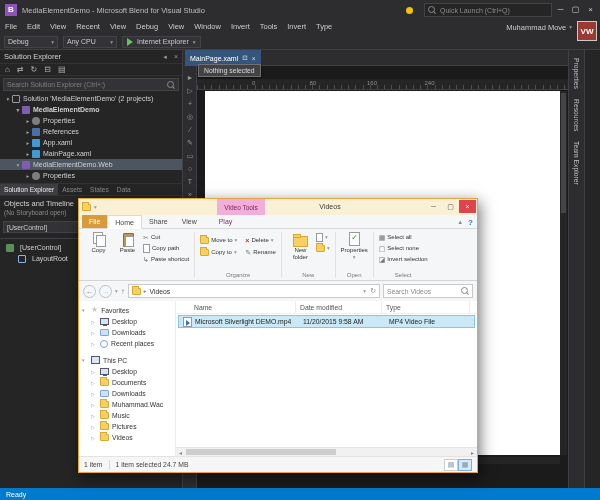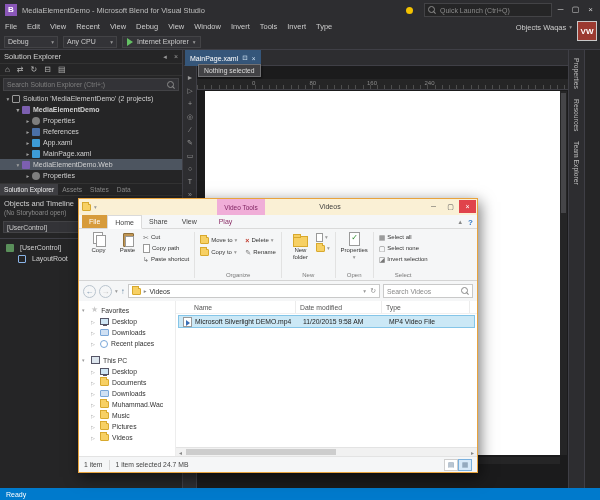--- a/index.html
+++ b/index.html
@@ -189,21 +189,21 @@
         <span class="menu-item">View</span>
         <span class="menu-item">Debug</span>
         <span class="menu-item">View</span>
         <span class="menu-item">Window</span>
         <span class="menu-item">Invert</span>
         <span class="menu-item">Tools</span>
         <span class="menu-item">Invert</span>
         <span class="menu-item">Type</span>
       </div>
     <div class="user-chip">
-      <span>Objects Waqas</span>
+      <span>Muhammad Move</span>
       <span class="dd">▾</span>
     </div>
     <div class="avatar">VW</div>
   </div>
 
   <div class="b-toolbar">
     <div class="tb-dd">
       <span>Debug</span>
         <span class="dd">▾</span>
     </div>

